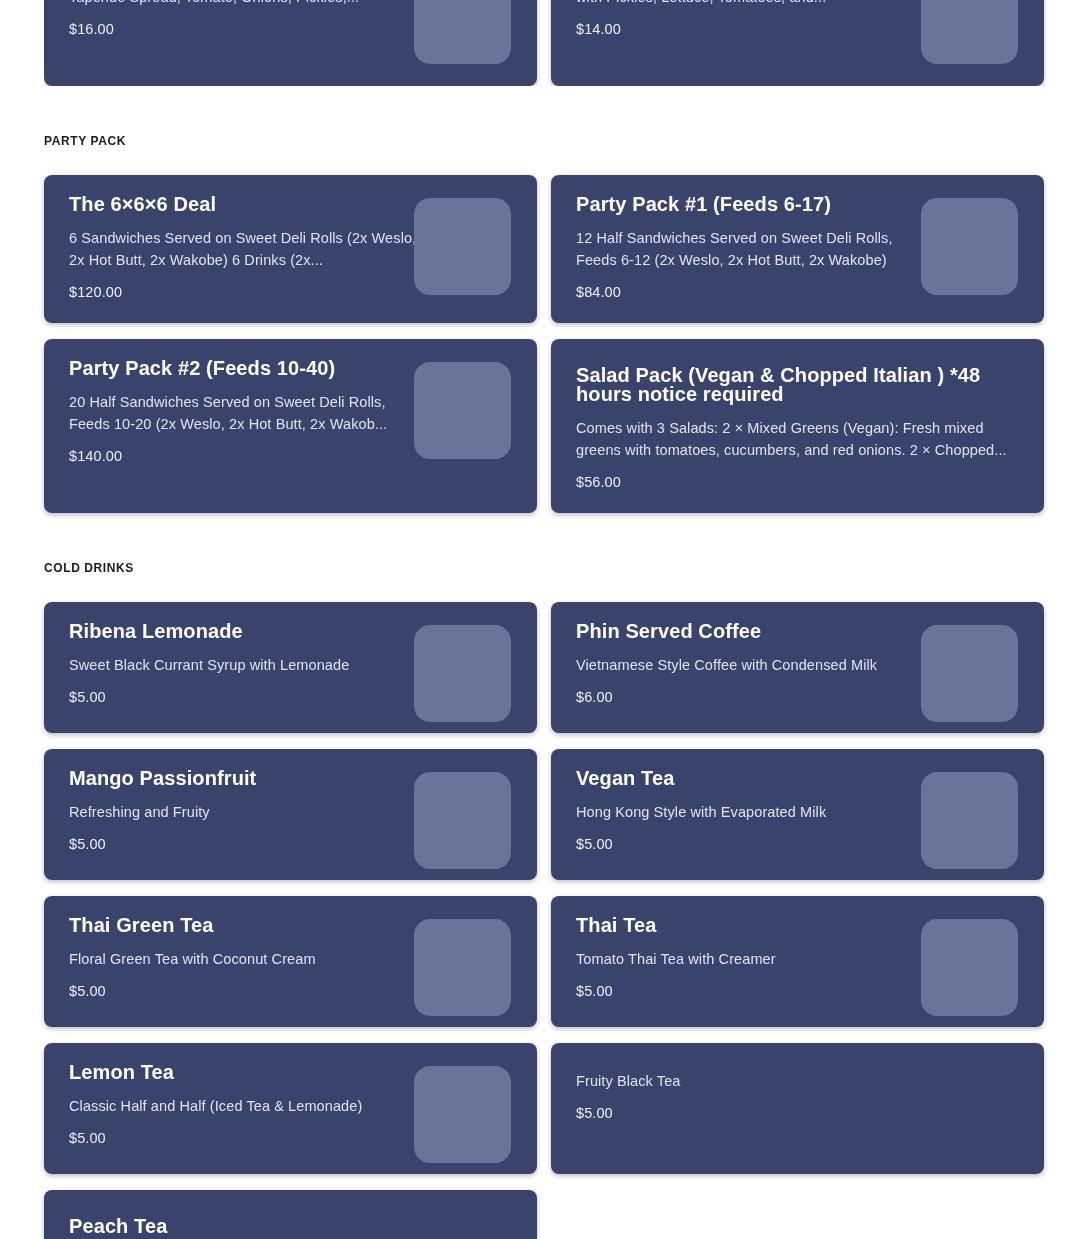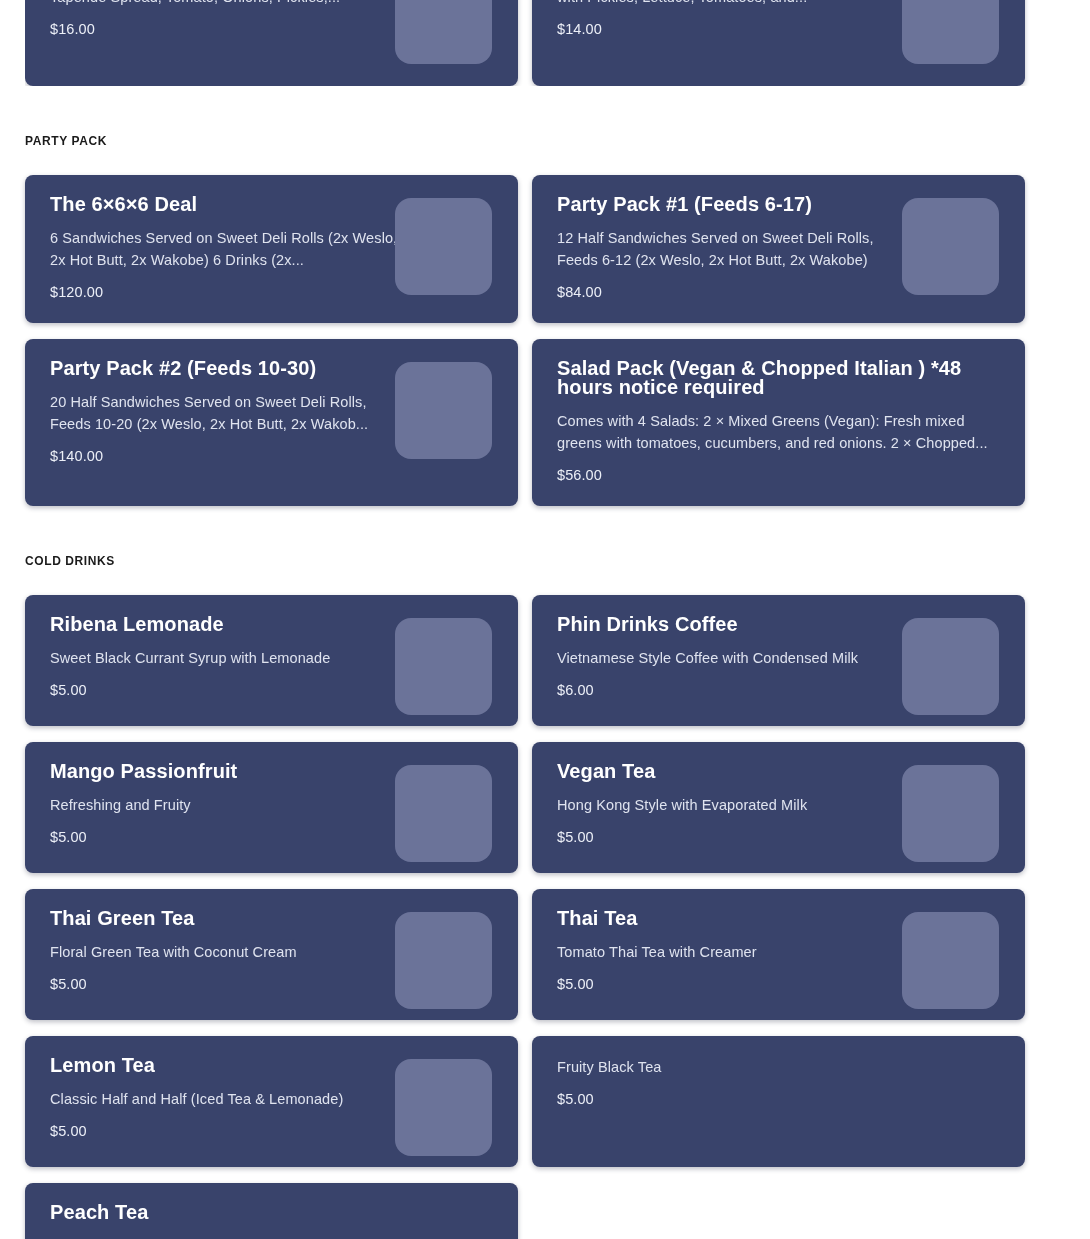--- a/index.html
+++ b/index.html
@@ -10,21 +10,21 @@
     background: #ffffff;
     font-family: "Liberation Sans", sans-serif;
     overflow: hidden;
   }
 
   .page {
     width: 1090px;
     height: 1239px;
     position: relative;
     background: #ffffff;
-    padding: 0 25px;
+    padding: 0 44px;
   }
 
   
   .section-header {
     font-size: 12px;
     font-weight: bold;
     letter-spacing: 0.6px;
     color: #1b1b1b;
     text-transform: uppercase;
     margin-top: 45px;
@@ -89,21 +89,21 @@
     position: absolute;
     right: 26px;
     top: 23px;
     width: 97px;
     height: 97px;
     border-radius: 16px;
     background: #6b7399;
   }
 
   
-  .menu-card.no-thumb .card-body { width: 440px; }
+  .menu-card.no-thumb .card-body { width: 440px; margin-top: 7px; }
 
   
   .top-clip {
     margin: 0;
     height: 86px;
     overflow: hidden;
     position: relative;
   }
   .top-clip .card-grid { position: absolute; top: -56px; left: 0; }
   .top-clip .menu-card { min-height: 142px; }
@@ -145,48 +145,48 @@
       <div class="menu-card">
         <div class="card-body">
           <div class="card-title">Party Pack #1 (Feeds 6-17)</div>
           <div class="card-desc">12 Half Sandwiches Served on Sweet Deli Rolls, Feeds 6-12 (2x Weslo, 2x Hot Butt, 2x Wakobe)</div>
           <div class="card-price">$84.00</div>
         </div>
         <div class="card-thumb"></div>
       </div>
       <div class="menu-card">
         <div class="card-body">
-          <div class="card-title">Party Pack #2 (Feeds 10-30)</div>
+          <div class="card-title">Party Pack #2 (Feeds 10-40)</div>
           <div class="card-desc">20 Half Sandwiches Served on Sweet Deli Rolls, Feeds 10-20  (2x Weslo, 2x Hot Butt, 2x Wakob...</div>
           <div class="card-price">$140.00</div>
         </div>
         <div class="card-thumb"></div>
       </div>
       <div class="menu-card no-thumb">
         <div class="card-body">
           <div class="card-title wide">Salad Pack (Vegan &amp; Chopped Italian ) *48 hours notice required</div>
-          <div class="card-desc">Comes with 4 Salads: 2 × Mixed Greens (Vegan): Fresh mixed greens with tomatoes, cucumbers, and red onions. 2 × Chopped...</div>
+          <div class="card-desc">Comes with 3 Salads: 2 × Mixed Greens (Vegan): Fresh mixed greens with tomatoes, cucumbers, and red onions. 2 × Chopped...</div>
           <div class="card-price">$56.00</div>
         </div>
       </div>
     </div>
 
   <div class="section-header">COLD DRINKS</div>
   <div class="card-grid" id="grid-1">
       <div class="menu-card">
         <div class="card-body">
           <div class="card-title">Ribena Lemonade</div>
           <div class="card-desc">Sweet Black Currant Syrup with Lemonade</div>
           <div class="card-price">$5.00</div>
         </div>
         <div class="card-thumb"></div>
       </div>
       <div class="menu-card">
         <div class="card-body">
-          <div class="card-title">Phin Drinks Coffee</div>
+          <div class="card-title">Phin Served Coffee</div>
           <div class="card-desc">Vietnamese Style Coffee with Condensed Milk</div>
           <div class="card-price">$6.00</div>
         </div>
         <div class="card-thumb"></div>
       </div>
       <div class="menu-card">
         <div class="card-body">
           <div class="card-title">Mango Passionfruit</div>
           <div class="card-desc">Refreshing and Fruity</div>
           <div class="card-price">$5.00</div>

